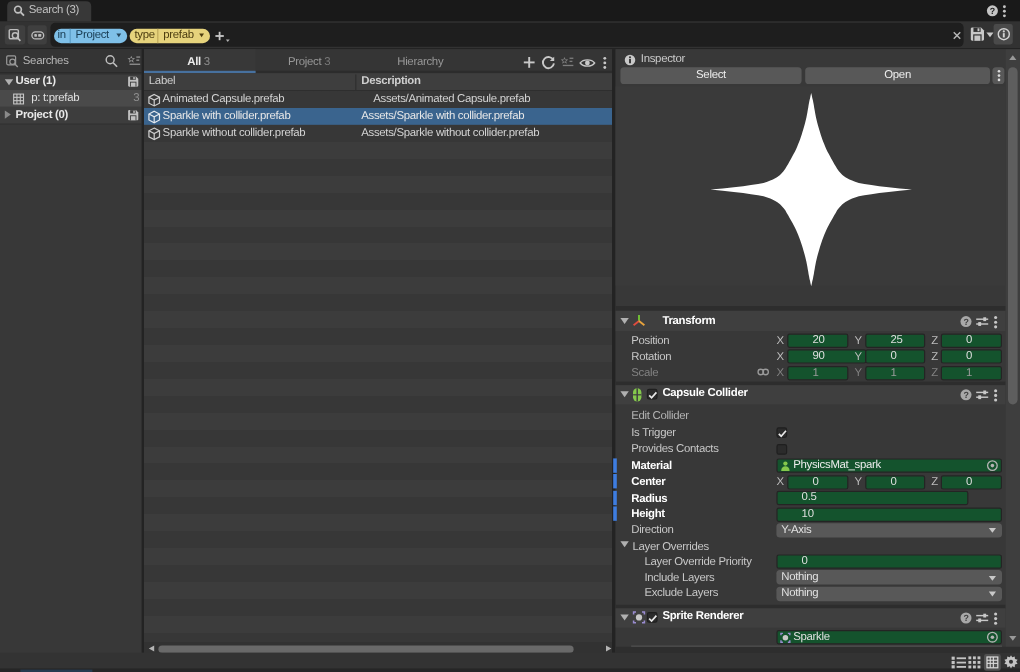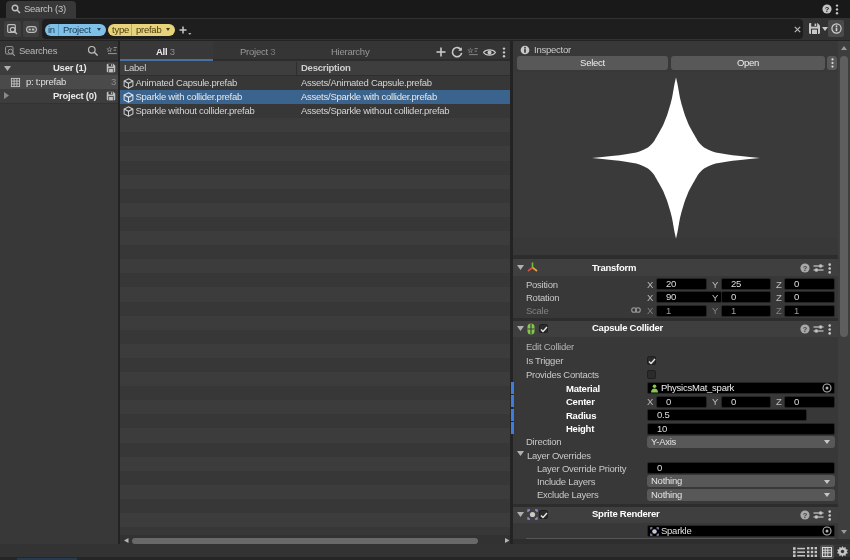--- a/index.html
+++ b/index.html
@@ -1,28 +1,28 @@
 <!DOCTYPE html>
 <html><head><meta charset="utf-8">
 <style>
   html,body{margin:0;padding:0;background:#383838;}
   #win{position:relative;width:850px;height:560px;background:#383838;overflow:hidden;
        font-family:"Liberation Sans",sans-serif;font-size:9.5px;letter-spacing:-0.25px;color:#c8c8c8;
        -webkit-font-smoothing:antialiased;}
   .abs{position:absolute;}
   .txt{position:absolute;white-space:nowrap;line-height:14px;}
-  .fld{position:absolute;background:#000000;border:1px solid #242424;border-radius:2px;
-       box-sizing:border-box;color:#dedede;line-height:10.5px;padding:0 0 0 9px;height:12px;}
+  .fld{position:absolute;background:#14532d;border:1px solid #242424;border-radius:2px;
+       box-sizing:border-box;color:#dedede;line-height:10.5px;padding:0 0 0 20px;height:12px;}
   .dd{position:absolute;background:#585858;border-radius:3px;box-sizing:border-box;
       color:#e2e2e2;line-height:12px;padding:0 0 0 4px;height:12px;}
   .dda{position:absolute;width:0;height:0;border-left:3.5px solid transparent;
       border-right:3.5px solid transparent;border-top:4px solid #c8c8c8;}
   .cb{position:absolute;width:9px;height:9px;background:#2b2b2b;border:1px solid #1f1f1f;border-radius:2px;box-sizing:border-box;}
   .seclbl{position:absolute;white-space:nowrap;color:#c8c8c8;line-height:13px;}
-  .bold{font-weight:bold;color:#fff;margin-left:40px;}
+  .bold{font-weight:bold;color:#fff;}
   .ovr{position:absolute;left:511px;width:2.5px;background:#3e7de0;}
   svg{position:absolute;overflow:visible;}
 </style></head>
 <body>
 <div id="win">
 
 <div class="abs" style="left:0;top:0;width:850px;height:18px;background:#191919;"></div>
 <div class="abs" style="left:6px;top:1px;width:70px;height:17px;background:#383838;border-radius:4px 4px 0 0;"></div>
 <svg style="left:11px;top:4px" width="10" height="10" viewBox="0 0 10 10">
   <circle cx="4" cy="4" r="2.8" fill="none" stroke="#c0c0c0" stroke-width="1.4"></circle>
@@ -197,21 +197,21 @@
 </svg>
 <svg style="left:123px;top:91.6px" width="11" height="11" viewBox="0 0 12 12">
   <path d="M6 0.8 L10.8 3.3 L10.8 8.7 L6 11.2 L1.2 8.7 L1.2 3.3 Z" fill="none" stroke="#e4e9ef" stroke-width="1.1"></path>
   <path d="M1.2 3.3 L6 5.8 L10.8 3.3 M6 5.8 L6 11.2" fill="none" stroke="#e4e9ef" stroke-width="1.1"></path>
 </svg>
 <svg style="left:123px;top:105.7px" width="11" height="11" viewBox="0 0 12 12">
   <path d="M6 0.8 L10.8 3.3 L10.8 8.7 L6 11.2 L1.2 8.7 L1.2 3.3 Z" fill="none" stroke="#cfcfcf" stroke-width="1.1"></path>
   <path d="M1.2 3.3 L6 5.8 L10.8 3.3 M6 5.8 L6 11.2" fill="none" stroke="#cfcfcf" stroke-width="1.1"></path>
 </svg>
 <div class="txt" style="left:135.5px;top:76px;color:#d4d4d4;">Animated Capsule.prefab</div>
-<div class="txt" style="left:301px;top:76px;color:#d4d4d4;">Assets/Animated Capsule.prefab</div>
+<div class="txt" style="left:311px;top:76px;color:#d4d4d4;">Assets/Animated Capsule.prefab</div>
 <div class="txt" style="left:135.5px;top:90px;color:#e8e8e8;">Sparkle with collider.prefab</div>
 <div class="txt" style="left:301px;top:90px;color:#e8e8e8;">Assets/Sparkle with collider.prefab</div>
 <div class="txt" style="left:135.5px;top:104px;color:#d4d4d4;">Sparkle without collider.prefab</div>
 <div class="txt" style="left:301px;top:104px;color:#d4d4d4;">Assets/Sparkle without collider.prefab</div>
 
 <div class="abs" style="left:120px;top:535px;width:390px;height:9.5px;background:#323232;"></div>
 <svg style="left:124px;top:537.5px" width="4.5" height="5" viewBox="0 0 4.5 5">
       <path d="M4.5 0 L4.5 5 L0 2.5 Z" fill="#b4b4b4"></path>
     </svg>
 <div class="abs" style="left:132px;top:537.5px;width:346px;height:6.5px;background:#696969;border-radius:3.2px;"></div>

